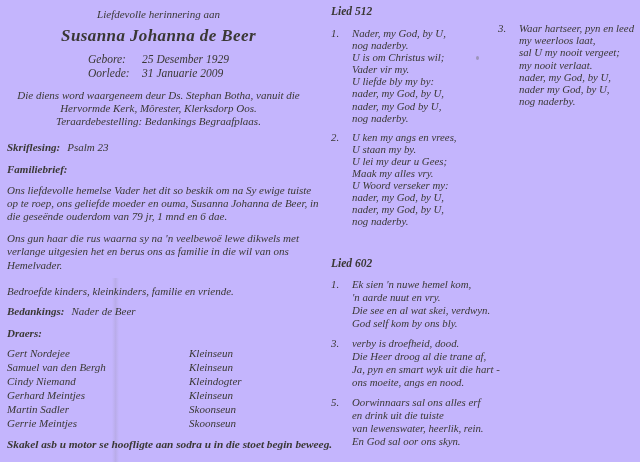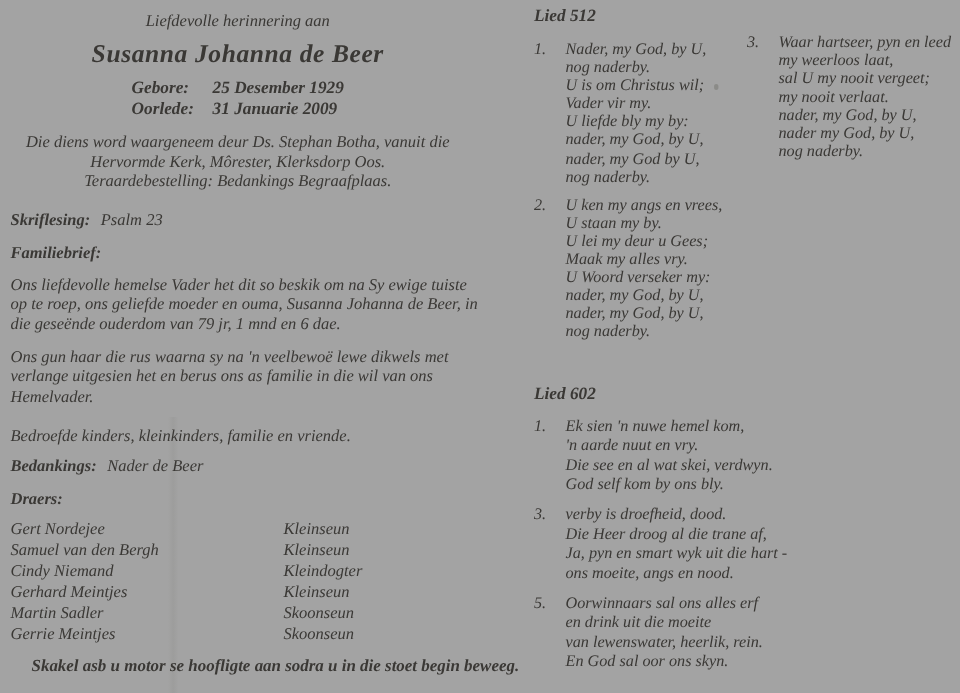--- a/index.html
+++ b/index.html
@@ -1,45 +1,45 @@
 <!DOCTYPE html>
 <html><head>
 <meta charset="utf-8">
 <style>
   html,body{margin:0;padding:0;background:#e8e8e8;}
   .page{
-    position:relative;width:640px;height:462px;background:#a3a3a3;
+    position:relative;width:640px;height:462px;background:#c4b5fd;
     font-family:"Liberation Serif","DejaVu Serif",serif;font-style:italic;
     color:#3a3835;overflow:hidden;
   }
   .nowrap{white-space:nowrap;}
   .bold{font-weight:bold;}
   
   .col-left{position:absolute;left:7px;top:6px;width:303px;font-size:11px;line-height:13.4px;}
   .center{text-align:center;}
   .memorial{font-size:11px;margin-top:2px;}
   .title{font-size:17px;letter-spacing:.4px;margin-top:8px;font-weight:bold;}
-  .dates{margin-top:9px;font-weight:bold;font-size:11.5px;line-height:14px;}
+  .dates{margin-top:9px;font-weight:normal;font-size:11.5px;line-height:14px;}
   .dates-inner{display:inline-block;text-align:left;}
   .date-lbl{display:inline-block;width:54px;}
   .service{margin-top:9px;line-height:13px;}
   .scripture{margin-top:13px;}
   .lblgap{margin-right:7px;}
   .familiebrief{margin-top:9px;font-weight:bold;}
   .para1{margin-top:7px;}
   .para2{margin-top:8px;}
   .closing{margin-top:13px;}
   .bedankings{margin-top:7px;}
   .draers{margin-top:8px;font-weight:bold;}
   .bearer-rows{margin-top:6px;}
   .bearer-row{display:flex;height:14px;line-height:14px;}
   .bearer-name{width:182px;flex:none;}
-  .notice{position:absolute;left:21px;top:438px;font-weight:bold;font-size:11.3px;white-space:nowrap;}
+  .notice{position:absolute;left:7px;top:438px;font-weight:bold;font-size:11.3px;white-space:nowrap;}
   
-  .col-mid{position:absolute;left:356px;top:5px;width:196px;font-size:10.8px;line-height:12.1px;}
+  .col-mid{position:absolute;left:331px;top:5px;width:196px;font-size:10.8px;line-height:12.1px;}
   .col-right{position:absolute;left:498px;top:22px;width:142px;font-size:10.8px;line-height:12.2px;}
   .hymn-title{font-weight:bold;font-size:11.5px;line-height:13px;}
   .hymn-title-2{margin-top:29px;}
   .verse{display:flex;margin-top:9px;}
   .verse-m7{margin-top:7px;}
   .verse-m8{margin-top:8px;}
   .verse-num{width:13px;flex:none;margin-right:8px;}
   .lh13 .verse-lines,.lh13 .verse-num{line-height:13px;}
   .vline{white-space:nowrap;}
   
@@ -196,21 +196,21 @@
           <div class="vline">Ja, pyn en smart wyk uit die hart -</div>
           <div class="vline">ons moeite, angs en nood.</div>
         </div>
     </div>
 
     <div class="verse verse-m7 lh13">
       <div class="verse-num">5.</div>
       <div class="verse-lines">
 
       <div class="vline">Oorwinnaars sal ons alles erf</div>
-          <div class="vline">en drink uit die moeite</div>
+          <div class="vline">en drink uit die tuiste</div>
           <div class="vline">van lewenswater, heerlik, rein.</div>
           <div class="vline">En God sal oor ons skyn.</div>
         </div>
     </div>
   </div>
 
   <div class="col-right">
     <div class="verse" style="margin-top:0">
       <div class="verse-num">3.</div>
       <div class="verse-lines">

